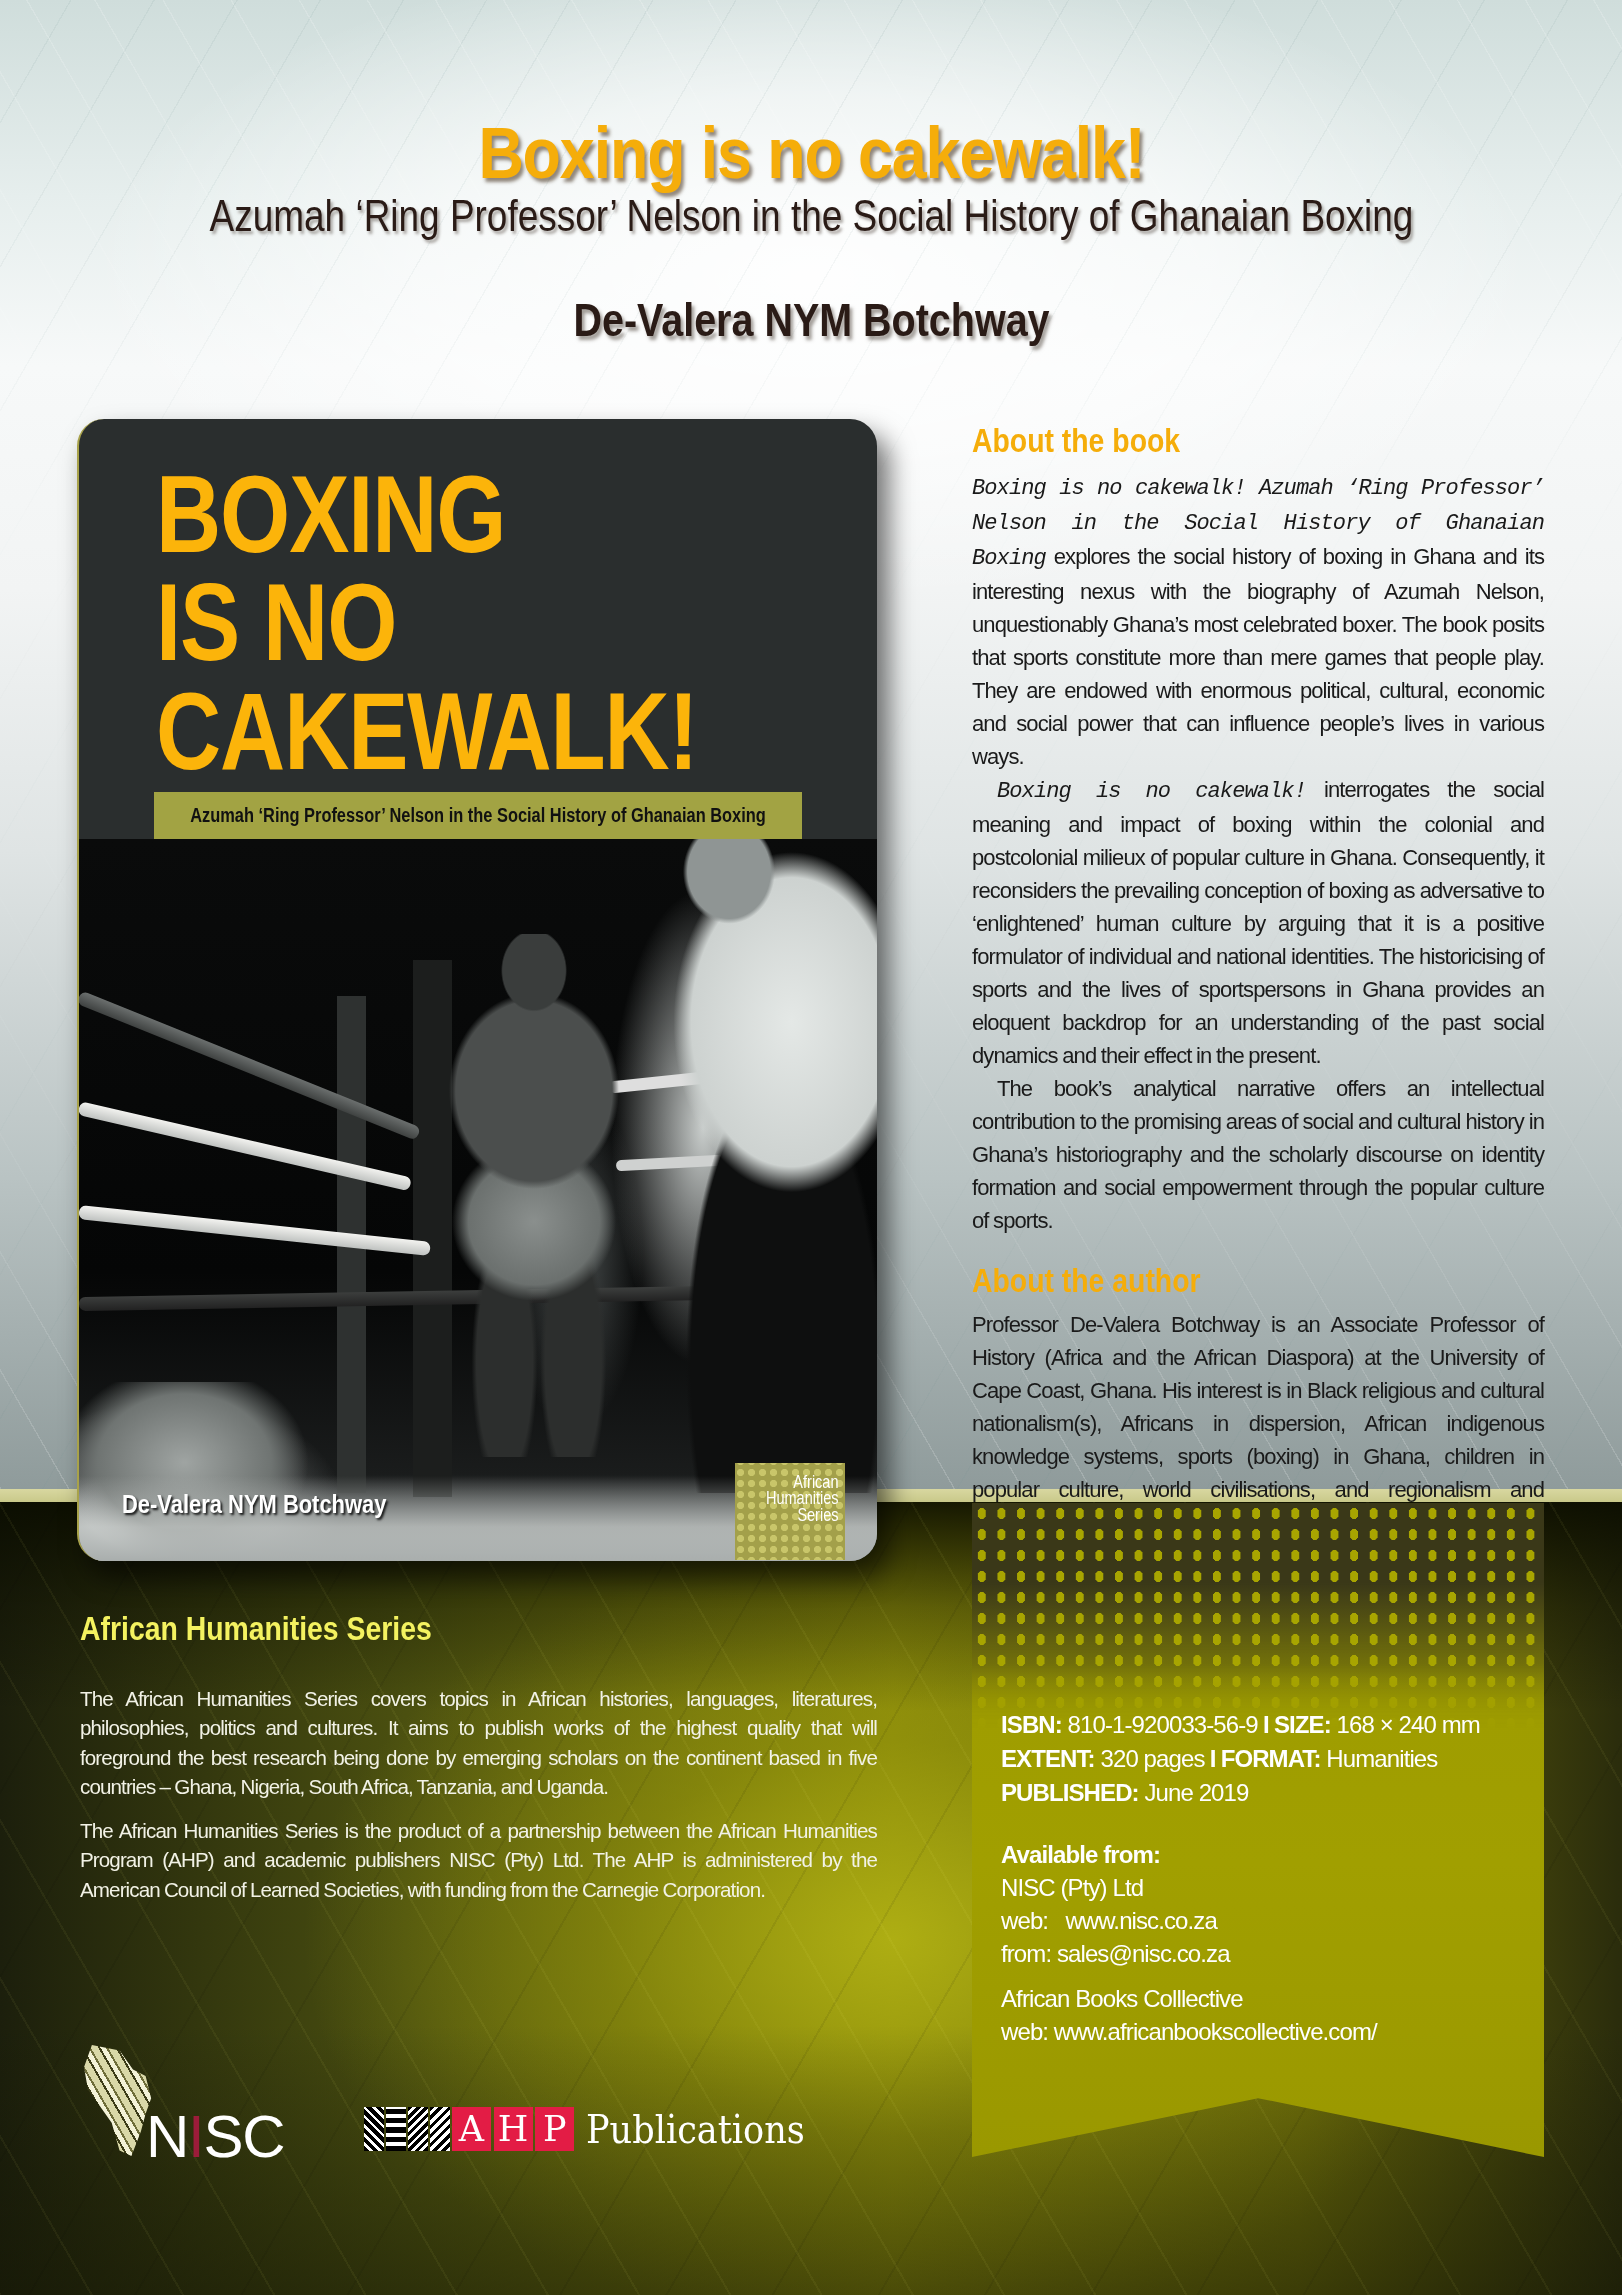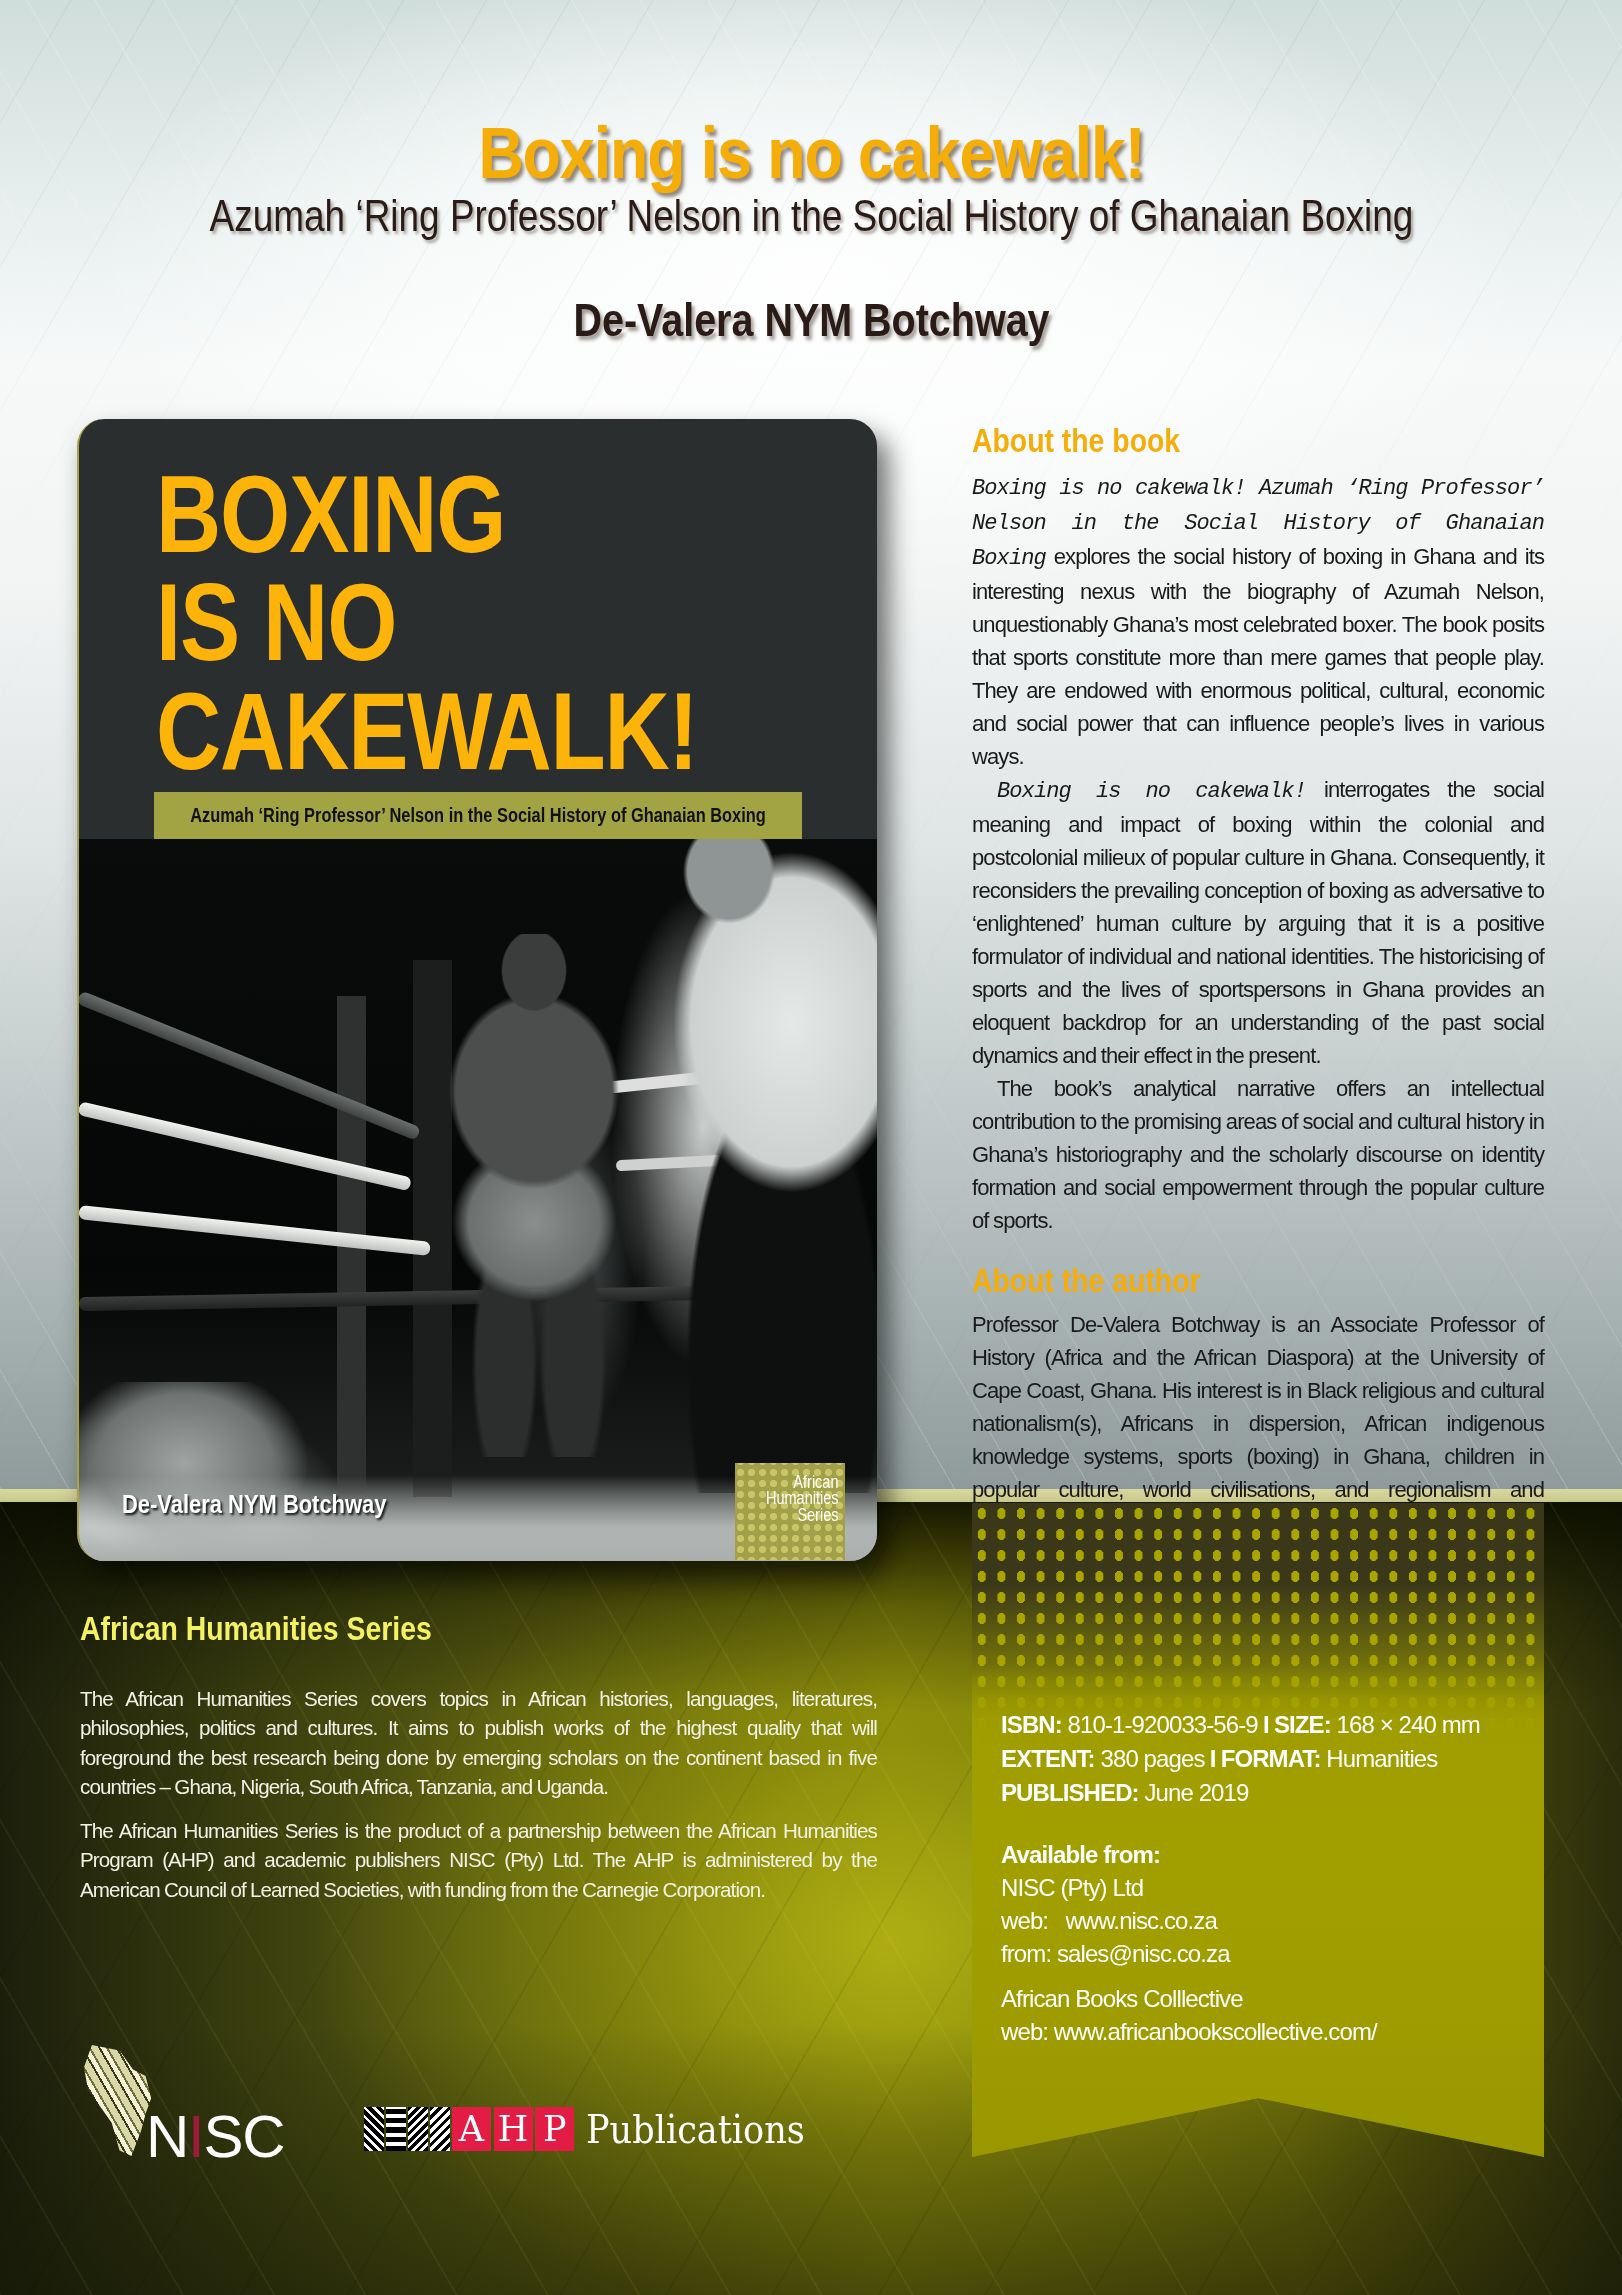--- a/index.html
+++ b/index.html
@@ -326,21 +326,21 @@
   <div class="ahp-pub">Publications</div>
 </div>
 
 <div class="price-panel">
   <div class="price-dots"></div>
   <div class="price-details">
     <div>
       <b>ISBN:</b><span> 810-1-920033-56-9</span><span class="sep">I</span><b>SIZE:</b><span> 168 × 240 mm</span>
     </div>
     <div>
-      <b>EXTENT:</b><span> 380 pages</span><span class="sep">I</span><b>FORMAT:</b><span> Humanities</span>
+      <b>EXTENT:</b><span> 320 pages</span><span class="sep">I</span><b>FORMAT:</b><span> Humanities</span>
     </div>
     <div>
       <b>PUBLISHED:</b><span> June 2019</span>
     </div>
   </div>
   <div class="avail">
     <div class="avail-head">Available from:</div>
     <div>NISC (Pty) Ltd</div>
     <div style="white-space:pre">web:   www.nisc.co.za</div>
     <div>from: sales@nisc.co.za</div>

